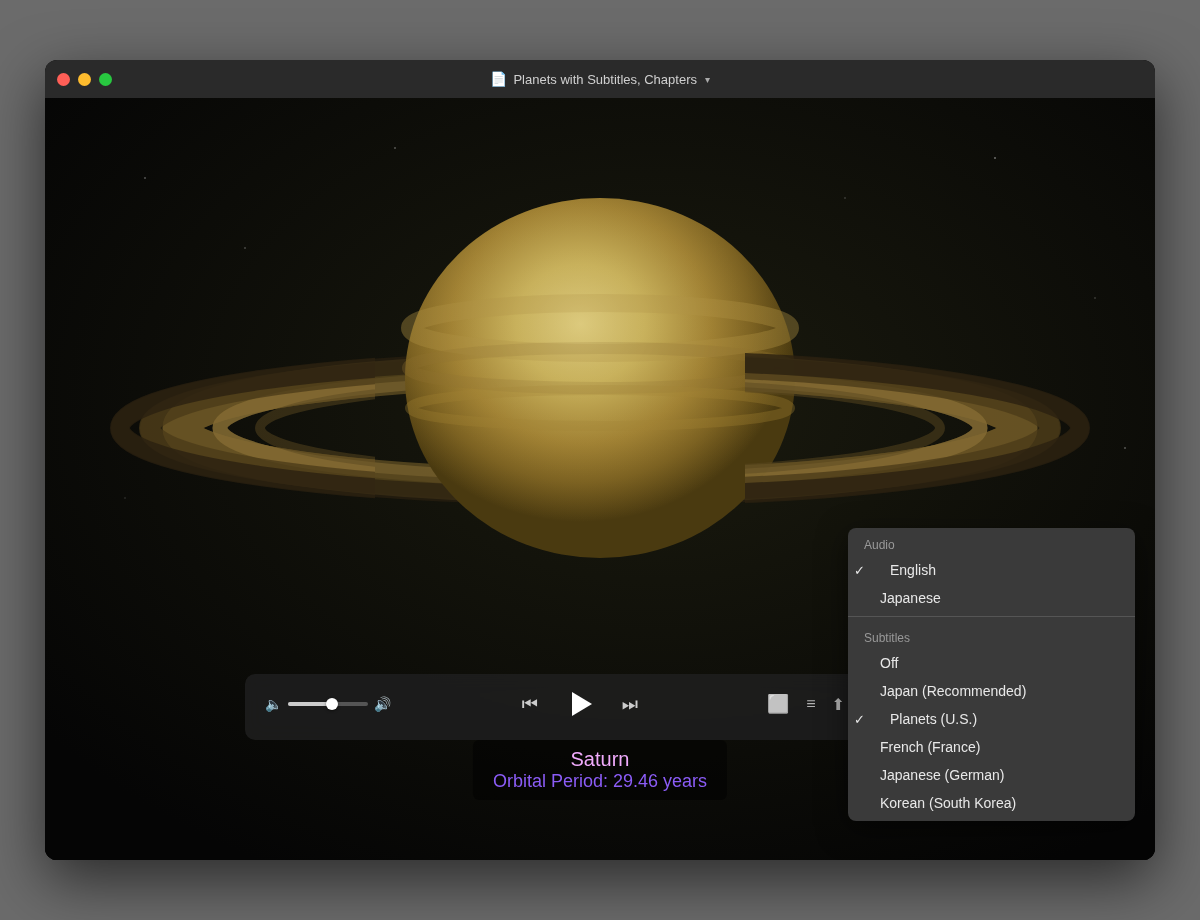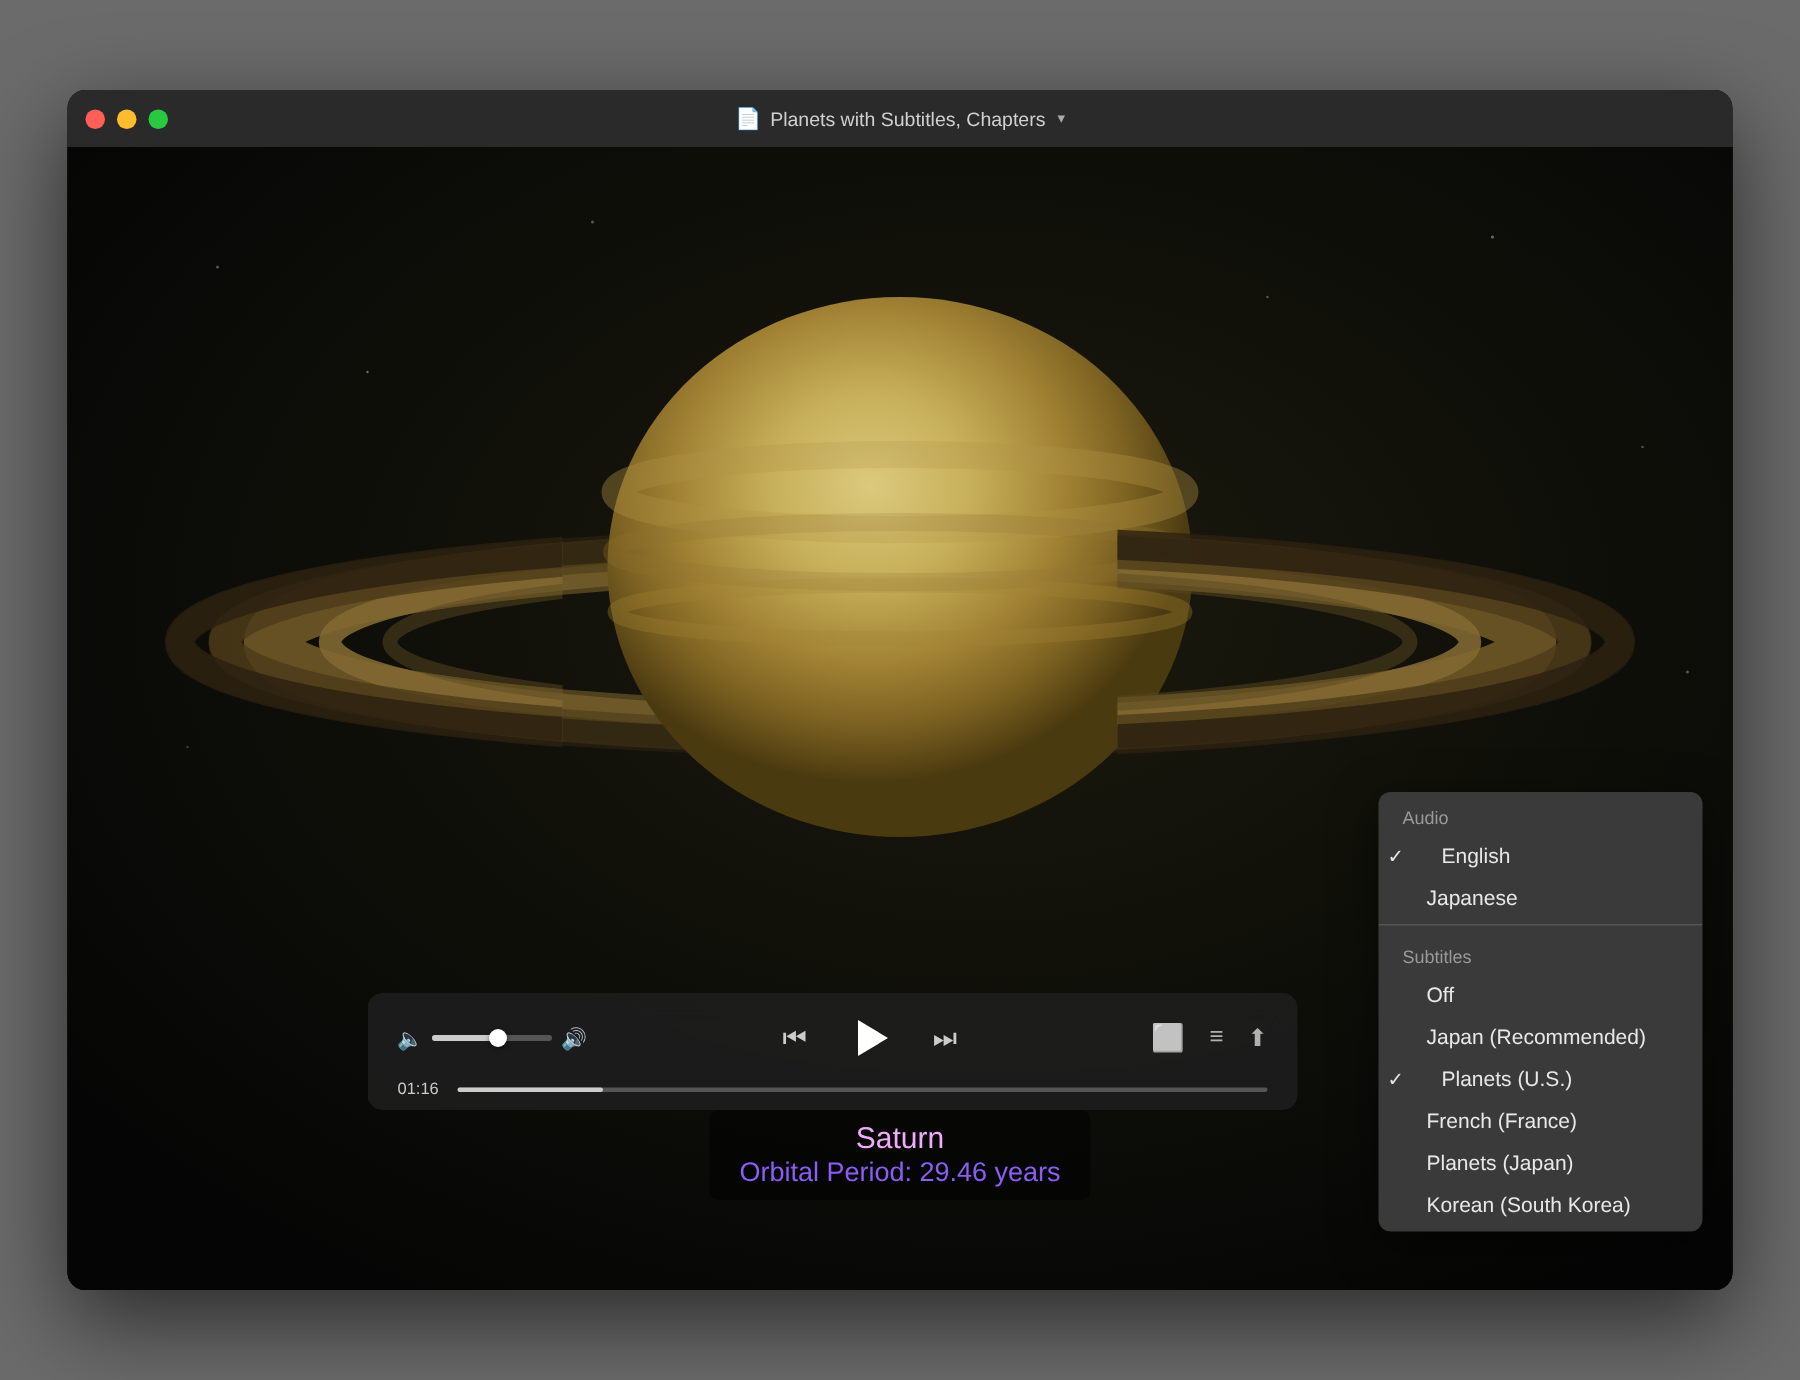--- a/index.html
+++ b/index.html
@@ -258,21 +258,21 @@
       color: #8b5cf6;
       font-size: 18px;
       font-weight: 400;
     }
 
     
     .dropdown-menu {
       position: absolute;
       top: 430px;
       right: 20px;
-      width: 216px;
+      width: 287px;
       background: #3a3a3a;
       border-radius: 8px;
       box-shadow: 0 8px 30px rgba(0,0,0,0.5);
       overflow: hidden;
       z-index: 100;
     }
 
     .menu-section-header {
       color: #999;
       font-size: 12px;
@@ -433,26 +433,20 @@
           <span class="btn-forward">⏭</span>
         </div>
 
         <div class="right-controls">
           <span class="ctrl-icon" style="font-size:18px;">⬜</span>
           <span class="ctrl-icon" style="font-size:16px;">≡</span>
           <span class="ctrl-icon" style="font-size:16px;">⬆</span>
         </div>
       </div>
 
-      <div class="progress-row">
-        <span class="time-label">01:16</span>
-        <div class="progress-bar">
-          <div class="progress-fill"></div>
-        </div>
-      </div>
     </div>
 
     <div class="subtitle-box">
       <div class="subtitle-line1">Saturn</div>
       <div class="subtitle-line2">Orbital Period: 29.46 years</div>
     </div>
 
     <div class="dropdown-menu">
 
       <div class="menu-section-header">Audio</div>
@@ -476,21 +470,21 @@
         <span class="menu-item-text">Japan (Recommended)</span>
       </div>
       <div class="menu-item checked">
         <span class="checkmark">✓</span>
         <span class="menu-item-text">Planets (U.S.)</span>
       </div>
       <div class="menu-item no-check">
         <span class="menu-item-text">French (France)</span>
       </div>
       <div class="menu-item no-check">
-        <span class="menu-item-text">Planets (Japan)</span>
+        <span class="menu-item-text">Japanese (German)</span>
       </div>
       <div class="menu-item no-check" style="margin-bottom:4px;">
         <span class="menu-item-text">Korean (South Korea)</span>
       </div>
     </div>
 
   </div>
 </div>
 
 </body></html>

